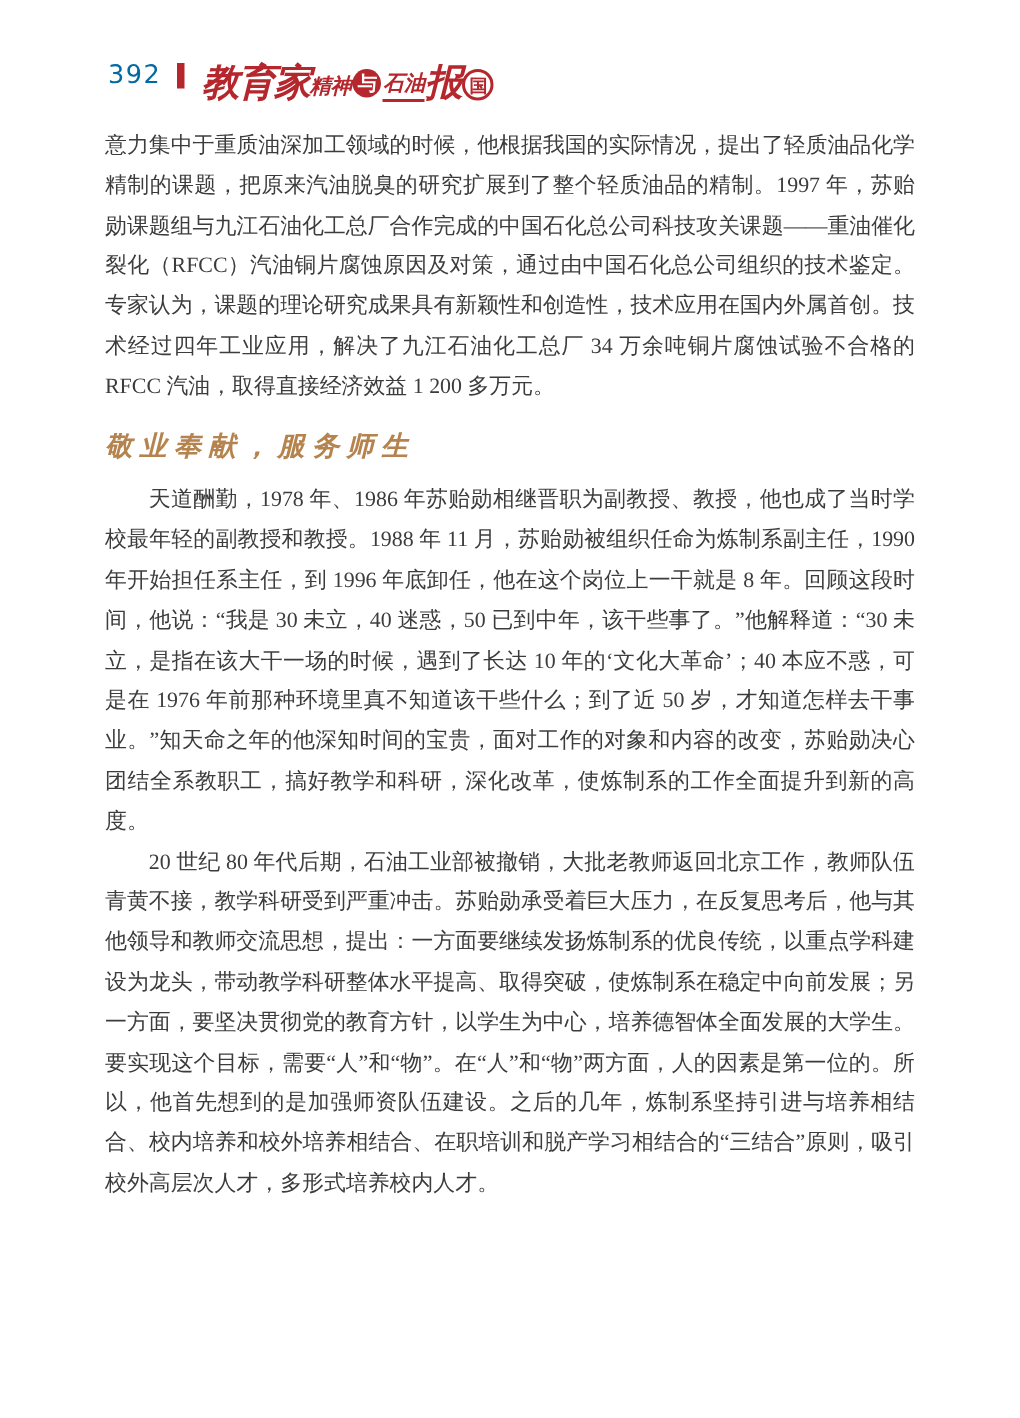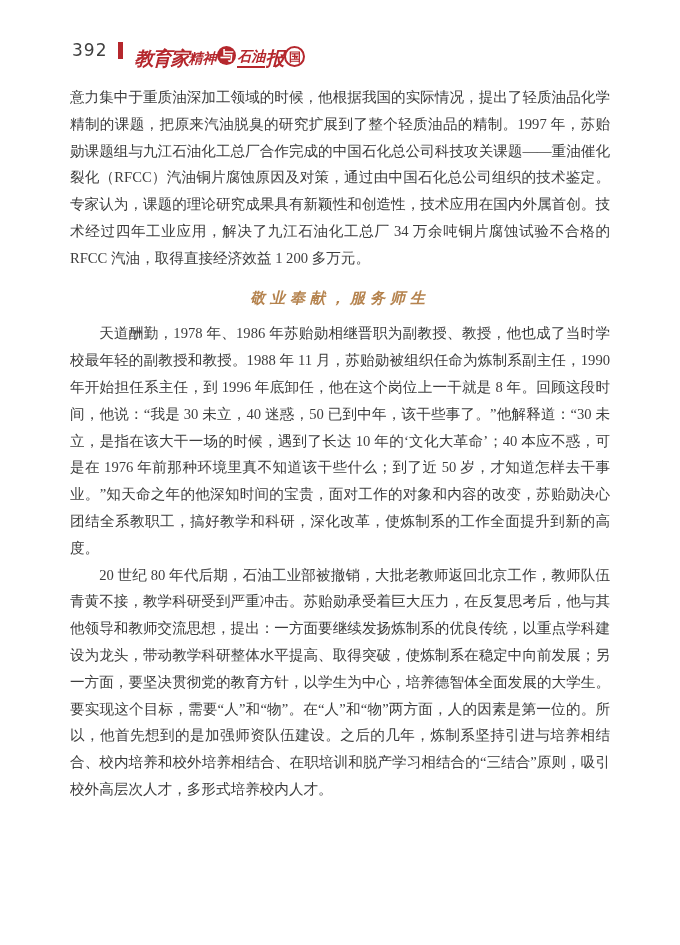--- a/index.html
+++ b/index.html
@@ -18,40 +18,40 @@
     position: absolute;
     top: 34px;
     left: 72px;
     height: 32px;
     display: flex;
     align-items: center;
   }
   .page-num {
     font-family: "DejaVu Sans", "Liberation Sans", sans-serif;
     font-size: 17px;
-    color: #404040;
+    color: #0369a1;
     letter-spacing: 1px;
     margin-right: 11px;
   }
   .red-bar {
     width: 5px;
     height: 17px;
     background: var(--accent-red, #b5272d);
     margin-right: 11px;
   }
   .logo {
     display: flex;
     align-items: flex-end;
     color: var(--accent-red, #b5272d);
     font-weight: bold;
     font-style: italic;
     line-height: 1;
     white-space: nowrap;
   }
-  .lg-big   { font-size: 19px; letter-spacing: -1px; }
+  .lg-big   { font-size: 25px; letter-spacing: -1px; }
   .lg-small { font-size: 14px; padding-bottom: 2px; letter-spacing: 0; margin-top: 18px; }
   .lg-underline { border-bottom: 2px solid var(--accent-red, #b5272d); }
   .lg-circle {
     width: 19px; height: 19px; border-radius: 50%;
     background: var(--accent-red, #b5272d);
     color: #ffffff;
     font-size: 13px; font-style: normal;
     display: flex; align-items: center; justify-content: center;
     margin: 0 1px 3px 1px;
     flex: 0 0 auto;
@@ -73,23 +73,23 @@
     left: 70px;
     width: 540px;
     font-size: 14.6px;
     line-height: 26.8px;
     color: var(--body-text, #3c3c3c);
     text-align: justify;
   }
   .para { margin: 0; text-indent: 2em; }
   .para.no-indent { text-indent: 0; }
   .section-heading {
-    text-align: center;
+    text-align: left;
     color: var(--heading-brown, #b5834e);
-    font-size: 15px;
+    font-size: 18px;
     font-weight: bold;
     font-style: italic;
     letter-spacing: 5px;
     margin: 13px 0 9px 0;
     font-family: "DejaVu Serif", "Liberation Serif", serif;
   }
 </style>
 </head>
 <body>
 

